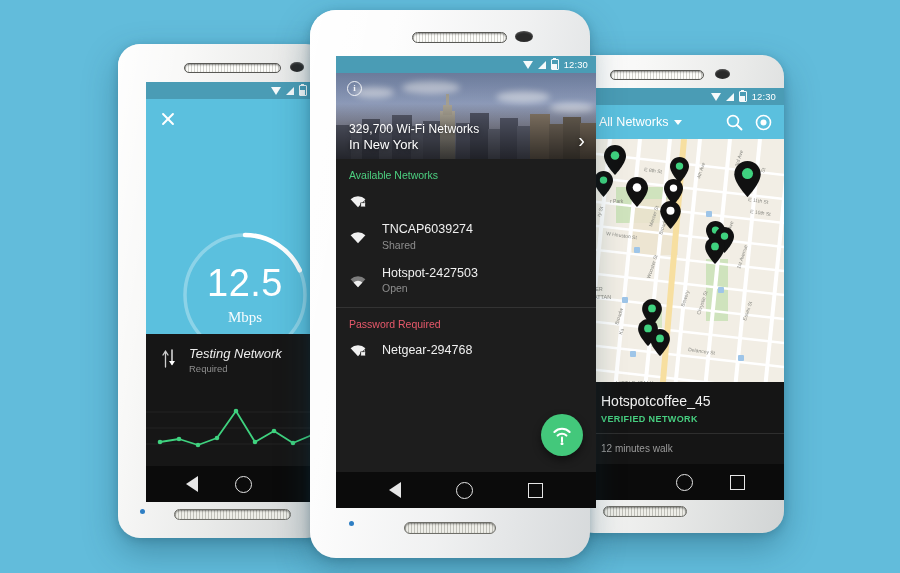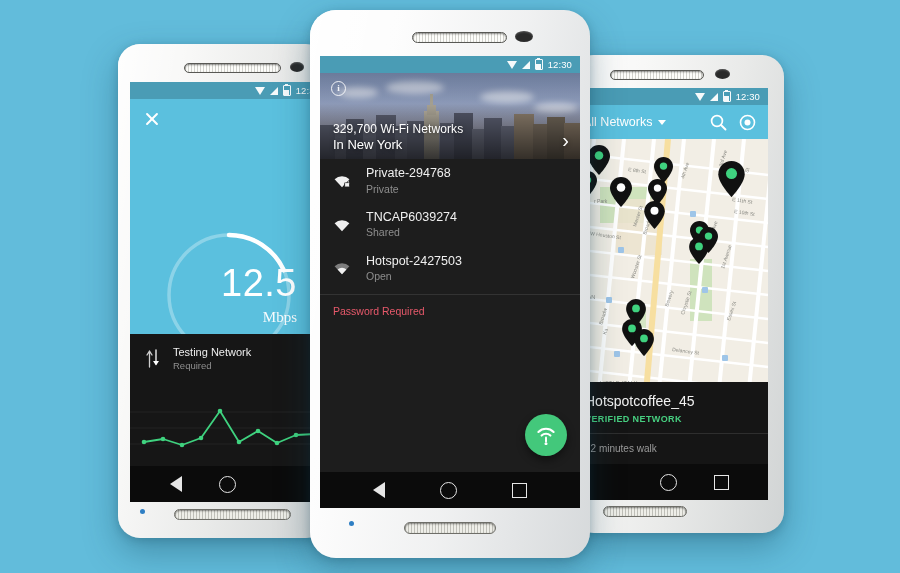--- a/index.html
+++ b/index.html
@@ -39,20 +39,21 @@
         rgba(255,255,255,0.95) 0%,
         rgba(255,255,255,0.45) 24%,
         rgba(190,195,198,0.18) 58%,
         rgba(130,140,146,0.30) 100%);
     pointer-events: none;
   }
   .screen {
     position: absolute;
     overflow: hidden;
     background: #1c1c1c;
+    margin-left: 16px;
   }
 
   
   .grille {
     position: absolute;
     background: repeating-linear-gradient(90deg,
         #d2d2cd 0px, #d2d2cd 1px, #fdfdfa 1px, #fdfdfa 3px);
     border-radius: 6px;
     border: 1px solid #585854;
     box-shadow: inset 0 1px 2px rgba(0,0,0,0.45);
@@ -376,21 +377,21 @@
     left: 50%;
     top: 128px;
     transform: translateX(-50%);
     width: 136px; height: 136px;
   }
   .gauge-val {
     position: absolute;
     inset: 0;
     display: flex;
     flex-direction: column;
-    align-items: flex-end;
+    align-items: center;
     justify-content: center;
     color: #fff;
   }
   .gauge-num {
     font-size: 38px;
     font-weight: 300;
     letter-spacing: 0.5px;
     line-height: 1;
   }
   .gauge-unit {
@@ -411,21 +412,21 @@
     align-items: flex-start;
     gap: 13px;
     padding: 0 16px;
   }
   .updown {
     position: relative;
     width: 14px; height: 20px;
     flex: none;
     margin-top: 2px;
   }
-  .test-title { color: #ededed; font-size: 11px; }
+  .test-title { color: #ededed; font-size: 13px; font-style: italic; }
   .test-sub { color: #8f8f8f; font-size: 9.5px; margin-top: 2px; }
   .spark {
     position: absolute;
     left: 0; right: 0; bottom: 6px;
     height: 62px;
   }
 
   
   .map-appbar {
     height: 34px;
@@ -821,32 +822,29 @@
         <div class="info-icon">i</div>
         <div class="hero-text">
           <div class="hero-title">329,700 Wi-Fi Networks</div>
           <div class="hero-sub">In New York</div>
         </div>
         <div class="hero-chevron">›</div>
       </div>
 
       <div class="list-area">
 
+        <div class="section-label">Available Networks</div>
 
         <div class="net-row">
           <span class="wifi-ico">
             <svg width="18" height="14" viewBox="0 0 18 14">
               <path d="M9 13.2 L1.6 5.3 A10.6 10.6 0 0 1 16.4 5.3 Z" fill="#f0f0f0"></path>
               <rect x="11.6" y="8.6" width="5" height="4.4" rx="0.7" fill="#f0f0f0" stroke="#1d1d1d" stroke-width="0.9"></rect>
               <path d="M12.9 8.6 v-1.3 a1.2 1.2 0 0 1 2.4 0 v1.3" fill="none" stroke="#f0f0f0" stroke-width="0.9"></path>
             </svg>
-          </span>
-          <span class="net-text">
-            <span class="net-name" style="display:block;">Private-294768</span>
-            <span class="net-sub" style="display:block;">Private</span>
           </span>
         </div>
 
         <div class="net-row">
           <span class="wifi-ico">
             <svg width="18" height="14" viewBox="0 0 18 14">
               <path d="M9 13.2 L1.6 5.3 A10.6 10.6 0 0 1 16.4 5.3 Z" fill="#f0f0f0"></path>
             </svg>
           </span>
           <span class="net-text">
@@ -865,20 +863,32 @@
           <span class="net-text">
             <span class="net-name" style="display:block;">Hotspot-2427503</span>
             <span class="net-sub" style="display:block;">Open</span>
           </span>
         </div>
 
         <div class="divider"></div>
 
         <div class="section-label warn">Password Required</div>
 
+        <div class="net-row">
+          <span class="wifi-ico">
+            <svg width="18" height="14" viewBox="0 0 18 14">
+              <path d="M9 13.2 L1.6 5.3 A10.6 10.6 0 0 1 16.4 5.3 Z" fill="#f0f0f0"></path>
+              <rect x="11.6" y="8.6" width="5" height="4.4" rx="0.7" fill="#f0f0f0" stroke="#1d1d1d" stroke-width="0.9"></rect>
+              <path d="M12.9 8.6 v-1.3 a1.2 1.2 0 0 1 2.4 0 v1.3" fill="none" stroke="#f0f0f0" stroke-width="0.9"></path>
+            </svg>
+          </span>
+          <span class="net-text">
+            <span class="net-name" style="display:block;">Netgear-294768</span>
+          </span>
+        </div>
 
         <div class="fab">
           <svg width="24" height="20" viewBox="0 0 24 20">
             <path d="M12 17.2 a1.5 1.5 0 1 0 0.01 0" fill="#fff"></path>
             <path d="M12 16.6 v-4.2" stroke="#fff" stroke-width="2" stroke-linecap="round"></path>
             <path d="M7.6 10.6 a6.3 6.3 0 0 1 8.8 0" fill="none" stroke="#fff" stroke-width="2.1" stroke-linecap="round"></path>
             <path d="M4.4 6.9 a10.9 10.9 0 0 1 15.2 0" fill="none" stroke="#fff" stroke-width="2.1" stroke-linecap="round"></path>
           </svg>
         </div>
       </div>

